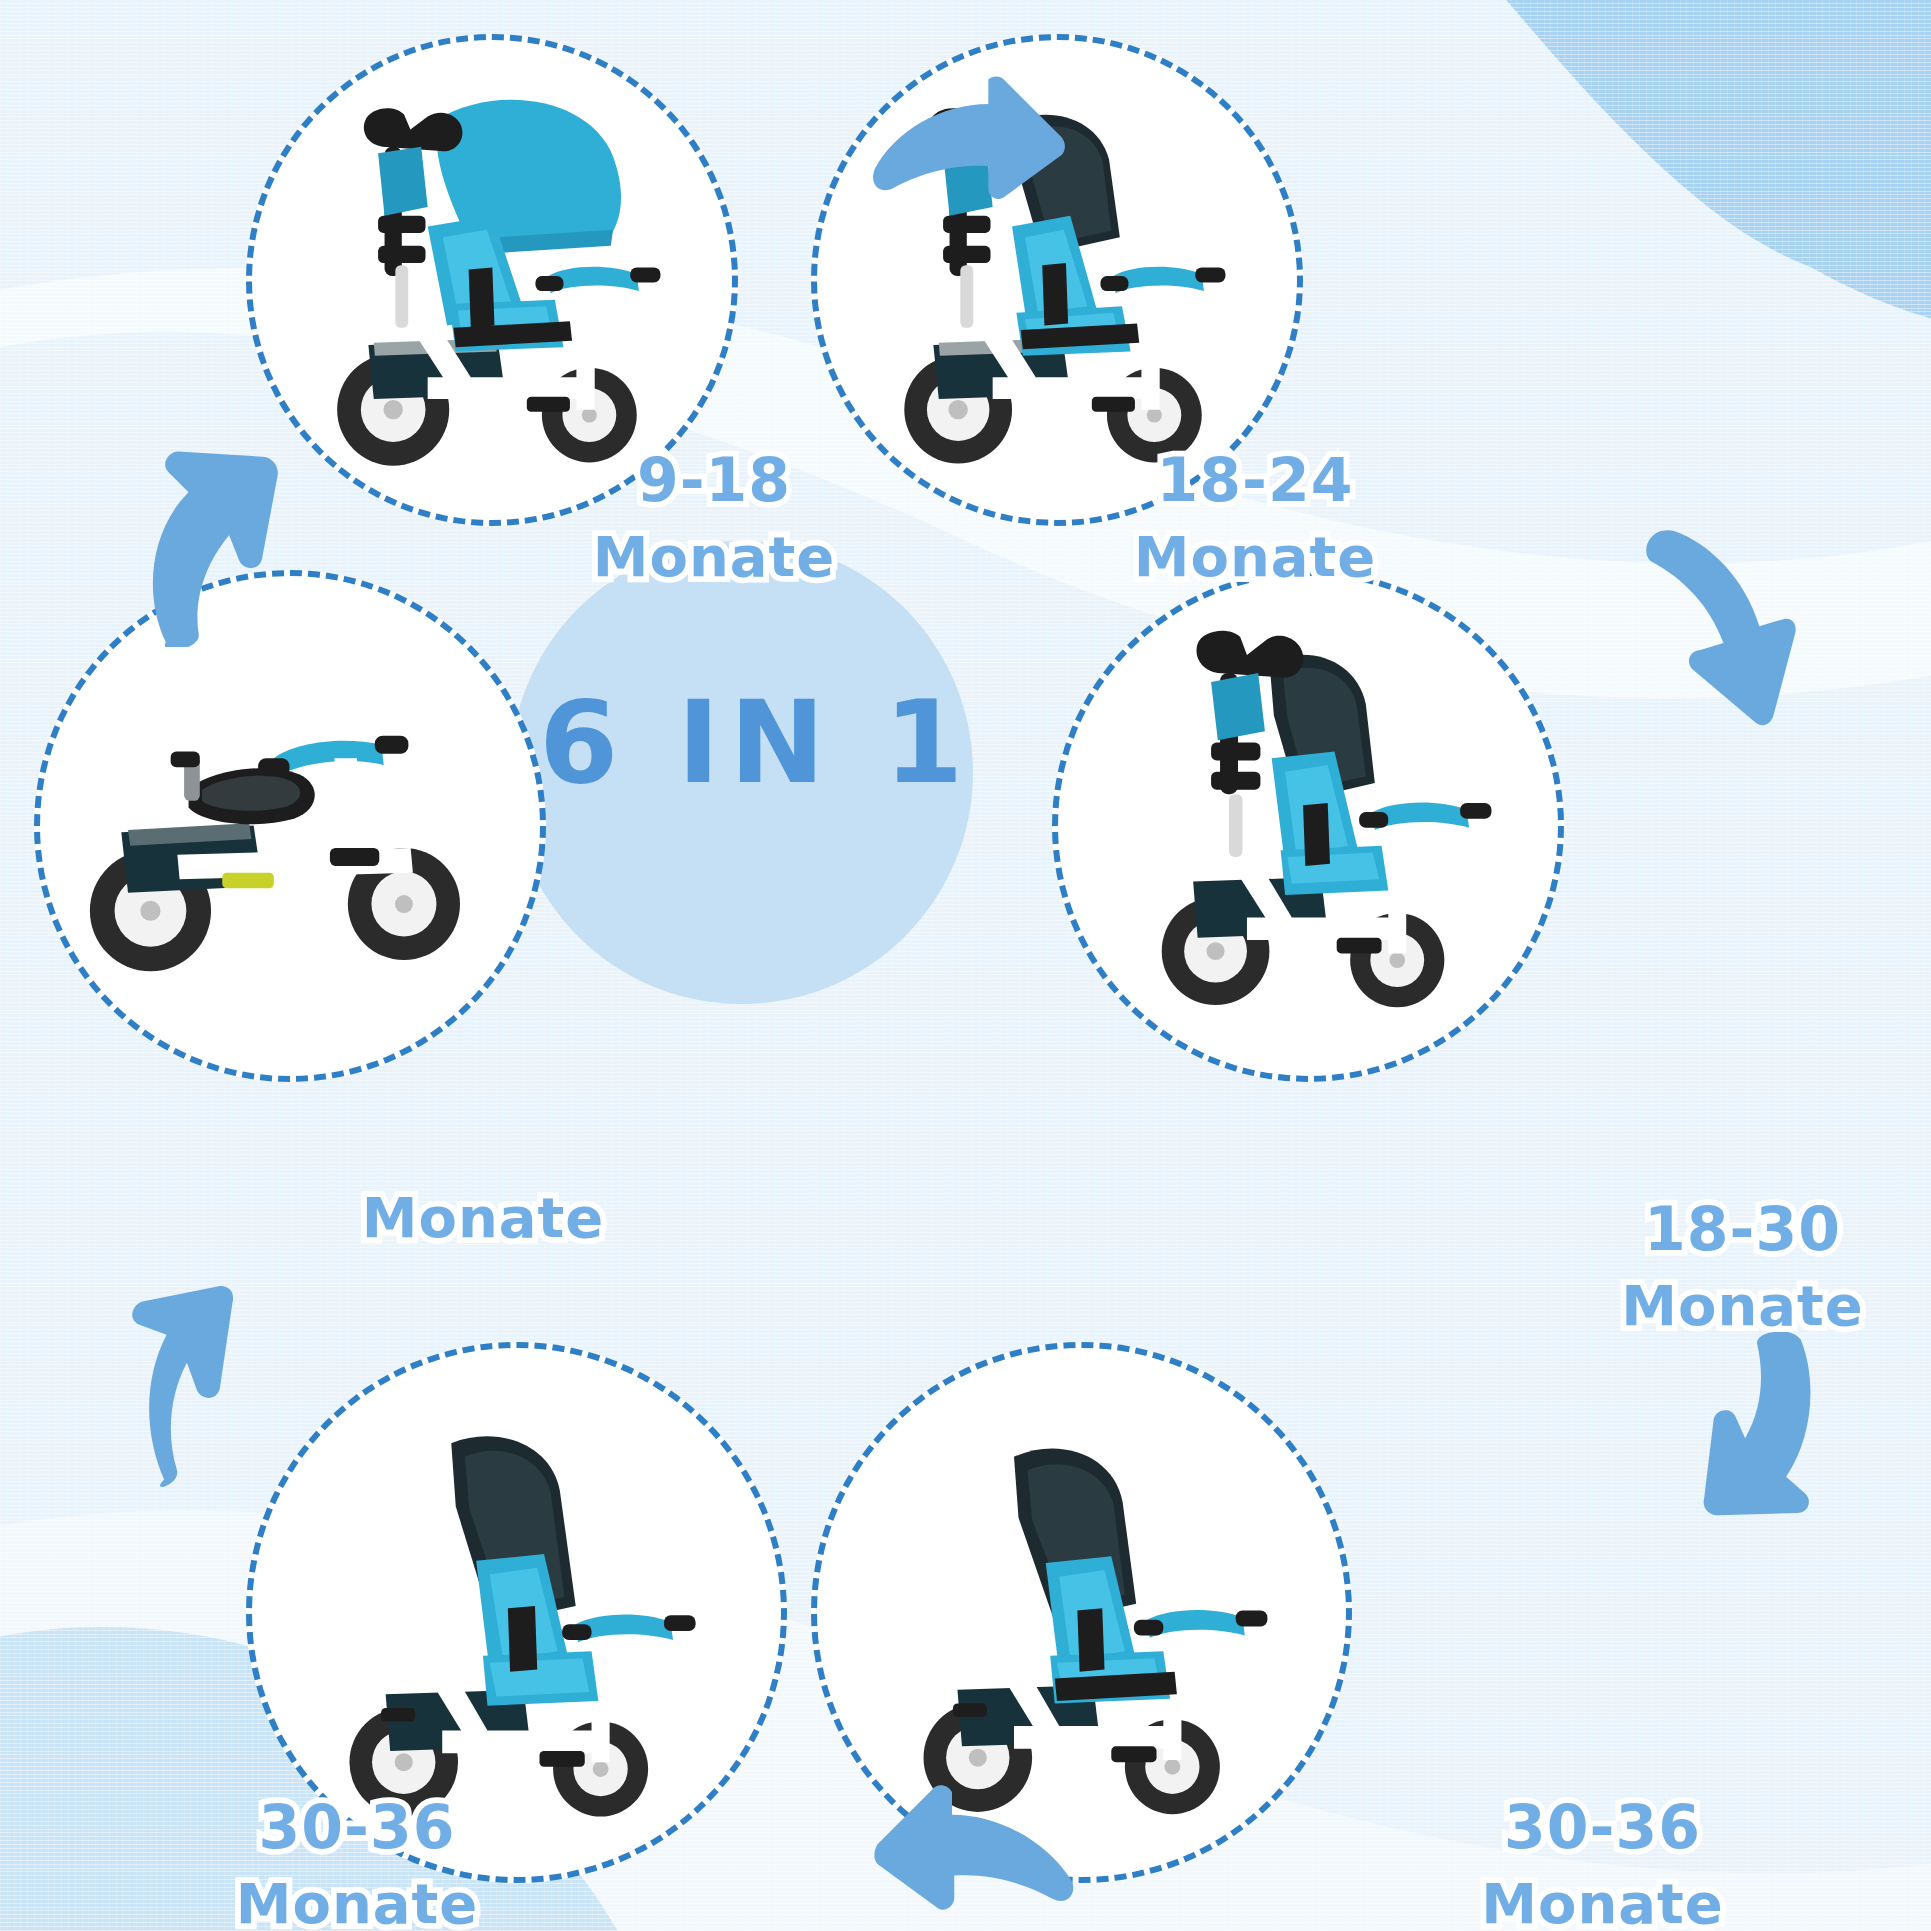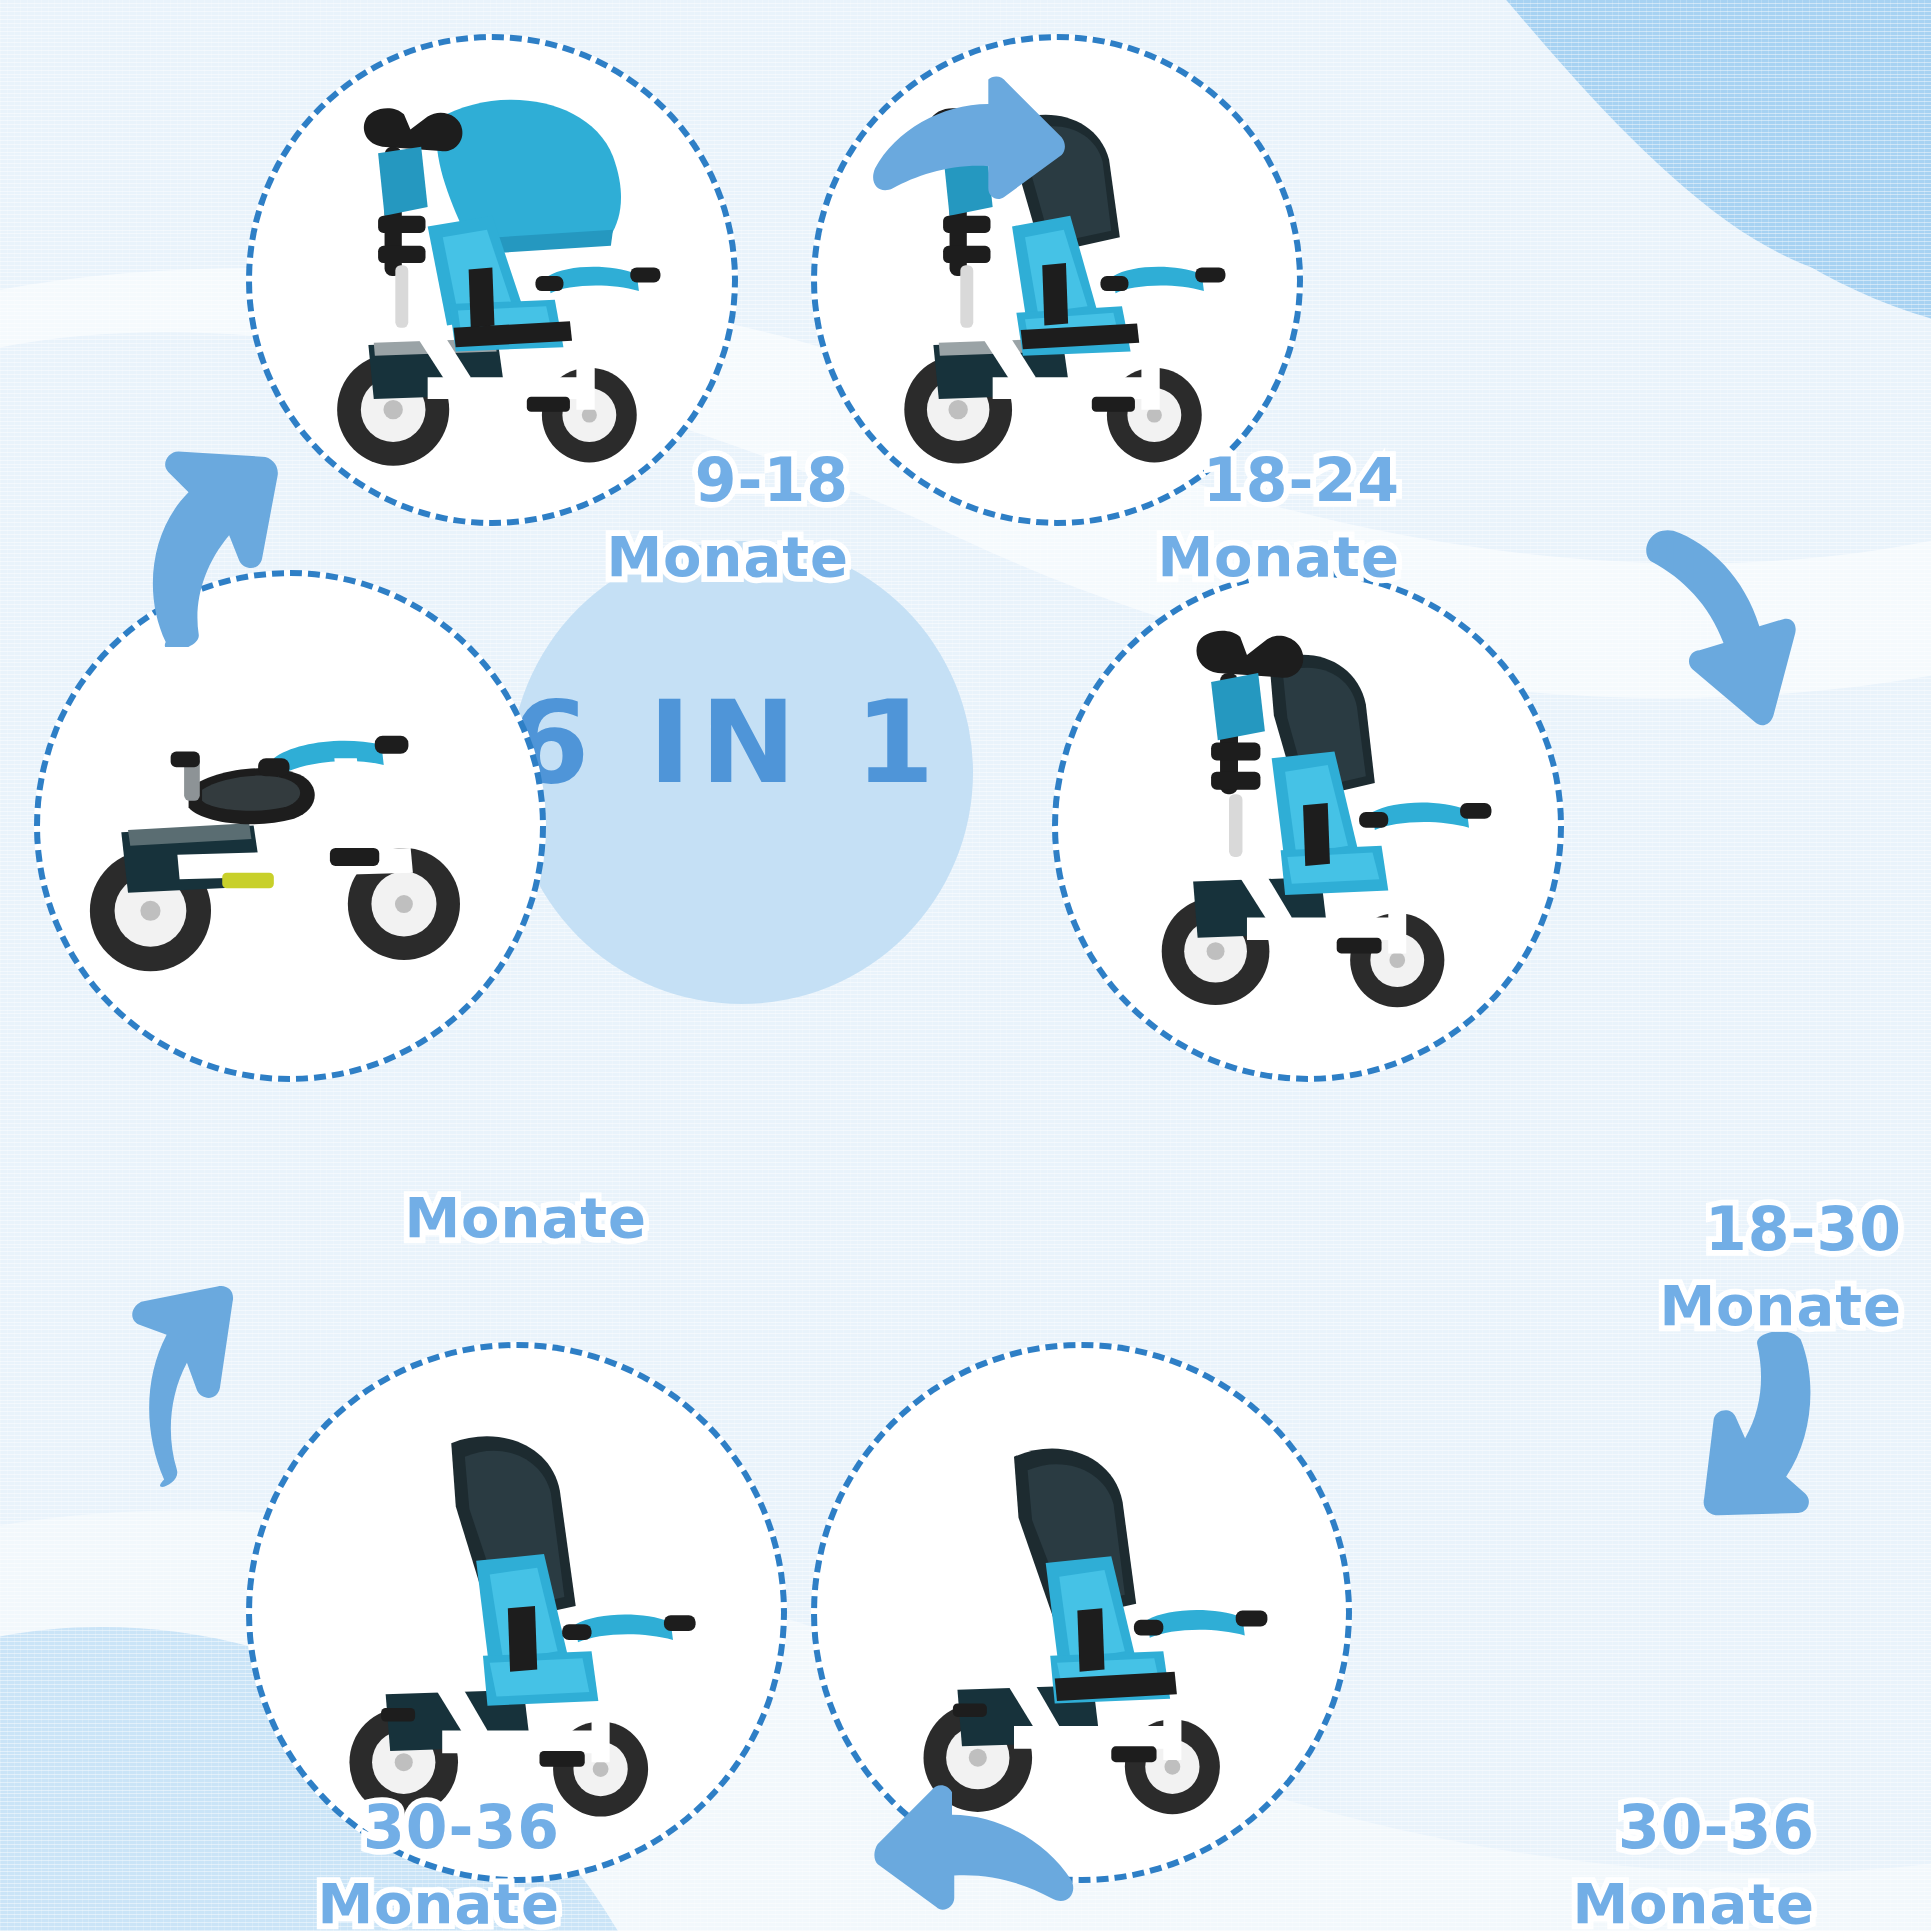--- a/index.html
+++ b/index.html
@@ -20,21 +20,21 @@
     pointer-events:none; z-index:6;
   }
 
   
   .center-circle{
     position:absolute; left:510px; top:541px; width:463px; height:463px;
     border-radius:50%; background:#c5e0f5; z-index:2;
   }
   .center-text{
     position:absolute; left:510px; top:686px; width:463px;
-    text-align:left; z-index:3;
+    text-align:right; z-index:3;
     font-size:114px; font-weight:bold; color:#4f95d8;
     letter-spacing:9.7px; line-height:1;
     font-family:"DejaVu Sans","Liberation Sans",sans-serif;
   }
 
   
   .node{ position:absolute; z-index:4; }
   .node-circle{
     position:absolute; left:0; top:0; width:100%; height:100%;
     border-radius:50%;
@@ -43,21 +43,21 @@
   }
   .photo{ position:absolute; inset:4%; z-index:2; }
   .photo svg{ width:100%; height:100%; display:block; }
 
   
   .age-label{
     position:absolute; z-index:8;
     color:#72aee6;
     font-weight:bold;
     line-height:1.02;
-    text-align:right;
+    text-align:center;
     letter-spacing:1px;
     -webkit-text-stroke:11.6px #ffffff;
     paint-order:stroke fill;
     white-space:pre-line;
   }
   .age-label .l1{ display:block; font-size:60px; }
   .age-label .l2{ display:block; font-size:56px; }
 
   
   .arrow{ position:absolute; z-index:7; }

